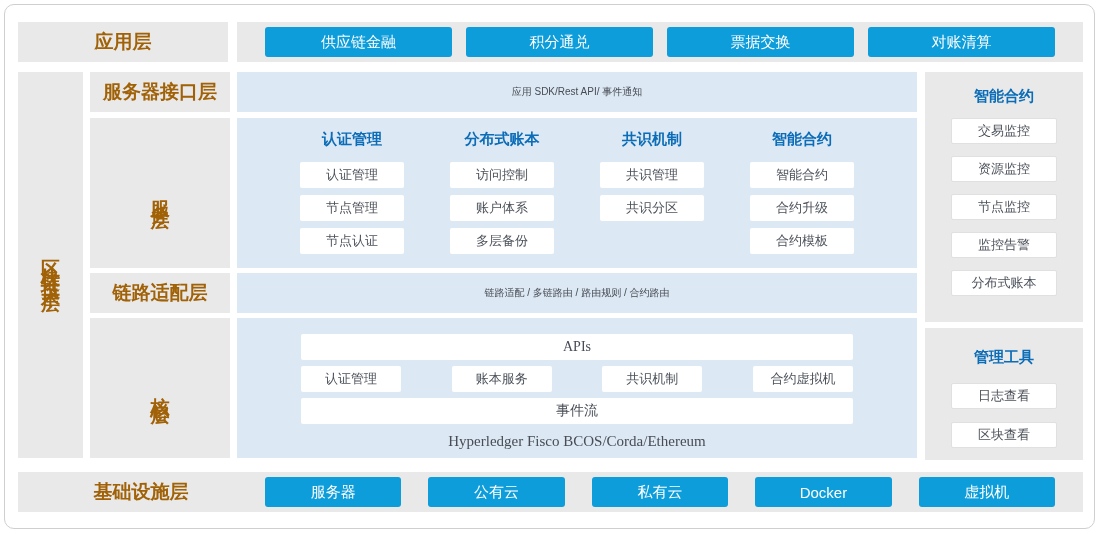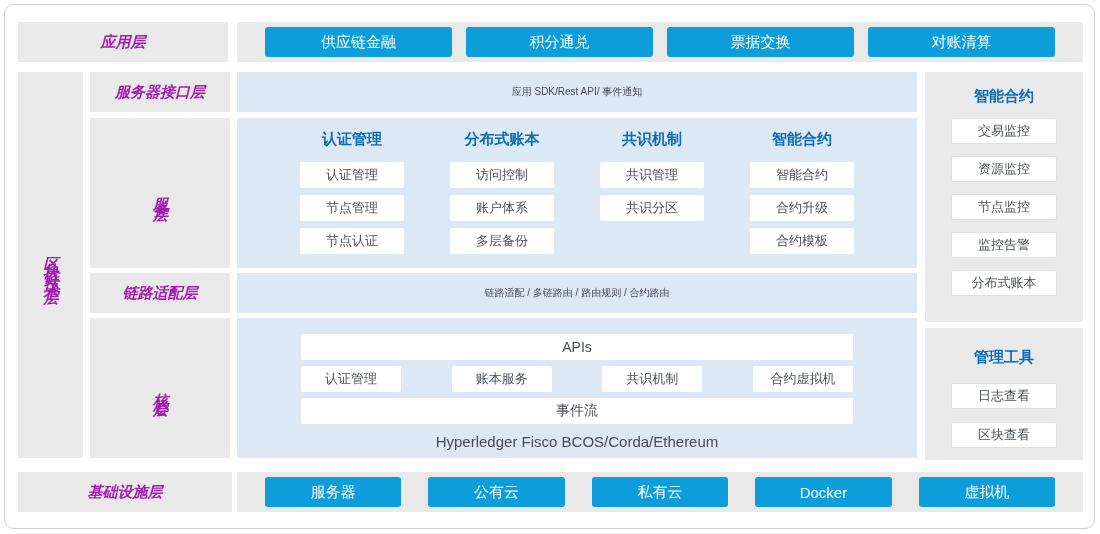--- a/index.html
+++ b/index.html
@@ -1,33 +1,33 @@
 <!DOCTYPE html>
 <html><head>
 <meta charset="utf-8">
 <style>
   * { margin:0; padding:0; box-sizing:border-box; }
   html,body { width:1100px; height:534px; background:#fff; font-family:"Liberation Sans","DejaVu Sans",sans-serif; }
   .frame { position:absolute; left:4px; top:4px; width:1091px; height:525px; background:#fff; border:1px solid #cfcfcf; border-radius:10px; }
   .abs { position:absolute; }
   .gray { background:#e9e9e9; }
   .bluepanel { background:#dce8f4; }
-  .label-box { display:flex; align-items:center; justify-content:center; font-size:15px; font-weight:bold; color:#a21caf;font-style:italic; }
+  .label-box { display:flex; align-items:center; justify-content:center; font-size:19px; font-weight:bold; color:#a16207; }
   .v-text { writing-mode:vertical-rl; text-orientation:upright; letter-spacing:7px; }
   .v-text3 { writing-mode:vertical-rl; text-orientation:upright; letter-spacing:5px; }
   .strip { display:flex; align-items:center; padding:5px 28px; }
   .btn { flex:1; height:30px; background:#0d9dda; color:#fff; font-size:15px; display:flex; align-items:center; justify-content:center; border-radius:3px; }
   .strip.top4 { gap:14px; }
   .strip.bot5 { gap:27px; }
   .bar-text { display:flex; align-items:center; justify-content:center; font-size:10px; color:#474c55; }
   .svc-panel { display:flex; justify-content:center; gap:46px; }
   .svc-col { width:104px; display:flex; flex-direction:column; align-items:center; }
   .svc-hdr { margin-top:12px; margin-bottom:13px; font-size:15px; font-weight:bold; color:#0b6cb7; }
   .wbox { width:104px; height:26px; background:#fff; display:flex; align-items:center; justify-content:center; font-size:13px; color:#4c515a; border-radius:2px; margin-bottom:7px; }
-  .core-panel { display:flex; flex-direction:column; align-items:center; padding-top:16px; }
+  .core-panel { display:flex; flex-direction:column; align-items:center; padding-top:16px;font-family:Liberation Serif, serif; }
   .core-bar { width:552px; height:26px; background:#fff; display:flex; align-items:center; justify-content:center; font-size:14px; color:#474c55; border-radius:2px; }
   .core-row { width:552px; display:flex; justify-content:space-between; margin:6px 0; }
   .core-row .wbox { width:100px; margin-bottom:0; }
   .platforms { margin-top:9px; font-size:15px; color:#474c55;text-align:right; }
   .side-panel { display:flex; flex-direction:column; align-items:center; }
   .side-hdr { font-size:15px; font-weight:bold; color:#0b6cb7; height:20px; }
   .side-panel .wbox { width:106px; border:1px solid #e0e0e0; margin-bottom:0; }
   .mon-hdr { margin-top:15px; margin-bottom:11px; }
   .mon-gap { gap:12px; display:flex; flex-direction:column; }
   .tool-hdr { margin-top:20px; margin-bottom:15px; }
@@ -113,20 +113,20 @@
 </div>
 
 <div class="abs gray side-panel" style="left:925px; top:328px; width:158px; height:132px;text-align:center;">
   <div class="side-hdr tool-hdr">管理工具</div>
   <div class="tool-gap">
     <div class="wbox">日志查看</div>
     <div class="wbox">区块查看</div>
   </div>
 </div>
 
-<div class="abs gray label-box" style="left:18px; top:472px; width:214px; height:40px;">基础设施层</div>
+<div class="abs gray label-box" style="left:18px; top:472px; width:246px; height:40px;">基础设施层</div>
 <div class="abs gray strip bot5" style="left:237px; top:472px; width:846px; height:40px;">
   <div class="btn">服务器</div>
   <div class="btn">公有云</div>
   <div class="btn">私有云</div>
   <div class="btn">Docker</div>
   <div class="btn">虚拟机</div>
 </div>
 
 </body></html>

